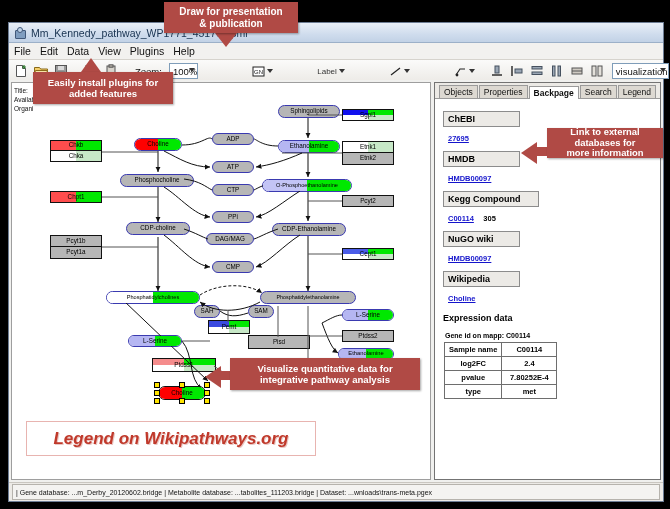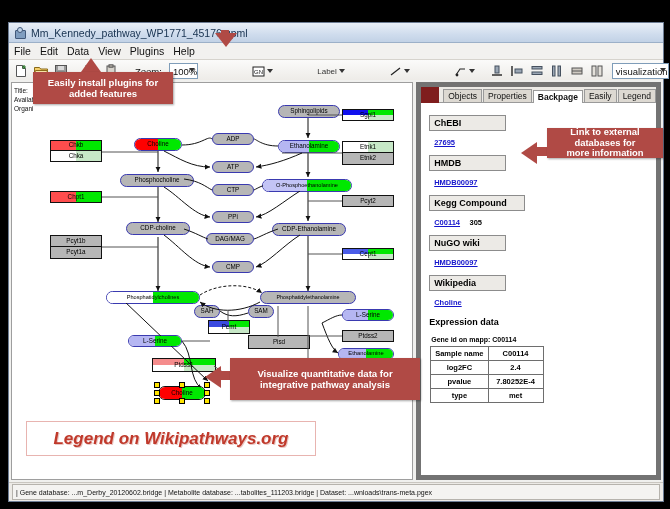--- a/index.html
+++ b/index.html
@@ -32,21 +32,21 @@
   .combo .arrow{position:absolute;right:2px;top:4px;width:0;height:0;border-left:3px solid transparent;
          border-right:3px solid transparent;border-top:4px solid #333;}
   .dd{display:inline-flex;align-items:center;gap:2px;padding-left:40px;}
   .dd .caret{width:0;height:0;border-left:3px solid transparent;border-right:3px solid transparent;
         border-top:4px solid #333;}
   .tb-txt{font-size:8px;color:#333;}
 
   
   .content{position:absolute;left:0;top:57px;right:0;bottom:19px;display:flex;background:#f0f0ee;}
   .canvas-wrap{position:relative;width:418px;background:#fff;border:1px solid #9e9e9e;margin:2px 0 2px 2px;overflow:hidden;}
-  .side{position:relative;flex:1;margin:2px 2px 2px 3px;background:#7f1d1d;border:5px solid #737373;padding-left:18px;}
+  .side{position:relative;flex:1;margin:2px 2px 2px 3px;background:#7f1d1d;border:1px solid #737373;}
 
   
   .meta{position:absolute;left:2px;top:3px;font-size:6.5px;color:#111;line-height:9px;z-index:2;}
 
   
   .node{position:absolute;box-sizing:border-box;font-size:6.3px;color:#000;display:flex;
         align-items:center;justify-content:center;text-align:center;line-height:1;overflow:hidden;}
   .met{border:1.3px solid #3a3ab0;border-radius:9px;background:#b6b6b6;}
   .gene{border:1.3px solid #111;background:#b6b6b6;}
   .node .lbl{position:relative;z-index:3;white-space:nowrap;}
@@ -472,21 +472,21 @@
         <div class="node gene" style="left:330px;top:247px;width:52px;height:12px;">
           <span class="lbl">Ptdss2</span>
           </div>
       </div>
 
       <div class="side">
         <div class="tabs">
           <span class="tab">Objects</span>
           <span class="tab">Properties</span>
           <span class="tab active">Backpage</span>
-          <span class="tab">Easily</span>
+          <span class="tab">Search</span>
           <span class="tab">Legend</span>
         </div>
 
         <div class="panel-body">
           <div class="dbbox">ChEBI</div>
           <a class="dblink" href="#">27695</a>
 
           <div class="dbbox">HMDB</div>
           <a class="dblink" href="#">HMDB00097</a>
 
@@ -526,39 +526,43 @@
             </table>
         </div>
       </div>
     </div>
 
     <div class="statusbar">
       <span class="sb-inner">| Gene database: ...m_Derby_20120602.bridge | Metabolite database: ...tabolites_111203.bridge | Dataset: ...wnloads\trans-meta.pgex</span>
     </div>
   </div>
 
+  <div class="callout" style="left:164px;top:2px;width:134px;height:31px;font-size:10px;flex-direction:column;">
+    <span>Draw for presentation</span>
+    <span>&amp; publication</span>
+  </div>
   <div class="ptr" style="left:215px;top:33px;border-left:11px solid transparent;border-right:11px solid transparent;border-top:14px solid #b04a45;"></div>
   <div class="ptr" style="left:221px;top:30px;width:8px;height:6px;background:#b04a45;"></div>
 
   <div class="callout" style="left:33px;top:72px;width:140px;height:32px;font-size:9.6px;flex-direction:column;">
     <span>Easily install plugins for</span>
     <span>added features</span>
   </div>
   <div class="ptr" style="left:81px;top:58px;border-left:10px solid transparent;border-right:10px solid transparent;border-bottom:14px solid #b04a45;"></div>
   <div class="ptr" style="left:87px;top:70px;width:8px;height:5px;background:#b04a45;"></div>
 
   <div class="callout" style="left:547px;top:128px;width:116px;height:30px;font-size:9.4px;flex-direction:column;">
     <span>Link  to external</span>
     <span>databases  for</span>
     <span>more information</span>
   </div>
   <div class="ptr" style="left:521px;top:142px;border-top:11px solid transparent;border-bottom:11px solid transparent;border-right:16px solid #b04a45;"></div>
   <div class="ptr" style="left:536px;top:147px;width:12px;height:9px;background:#b04a45;"></div>
 
-  <div class="callout" style="left:230px;top:358px;width:190px;height:42px;font-size:9.6px;flex-direction:column;">
+  <div class="callout" style="left:230px;top:358px;width:190px;height:32px;font-size:9.6px;flex-direction:column;">
     <span>Visualize quantitative data  for</span>
     <span>integrative pathway analysis</span>
   </div>
   <div class="ptr" style="left:205px;top:366px;border-top:11px solid transparent;border-bottom:11px solid transparent;border-right:16px solid #b04a45;"></div>
   <div class="ptr" style="left:220px;top:371px;width:12px;height:9px;background:#b04a45;"></div>
 
   <div class="share" style="left:26px;top:421px;width:288px;height:33px;font-size:17px;">Legend on Wikipathways.org</div>
 
 </div>
 

